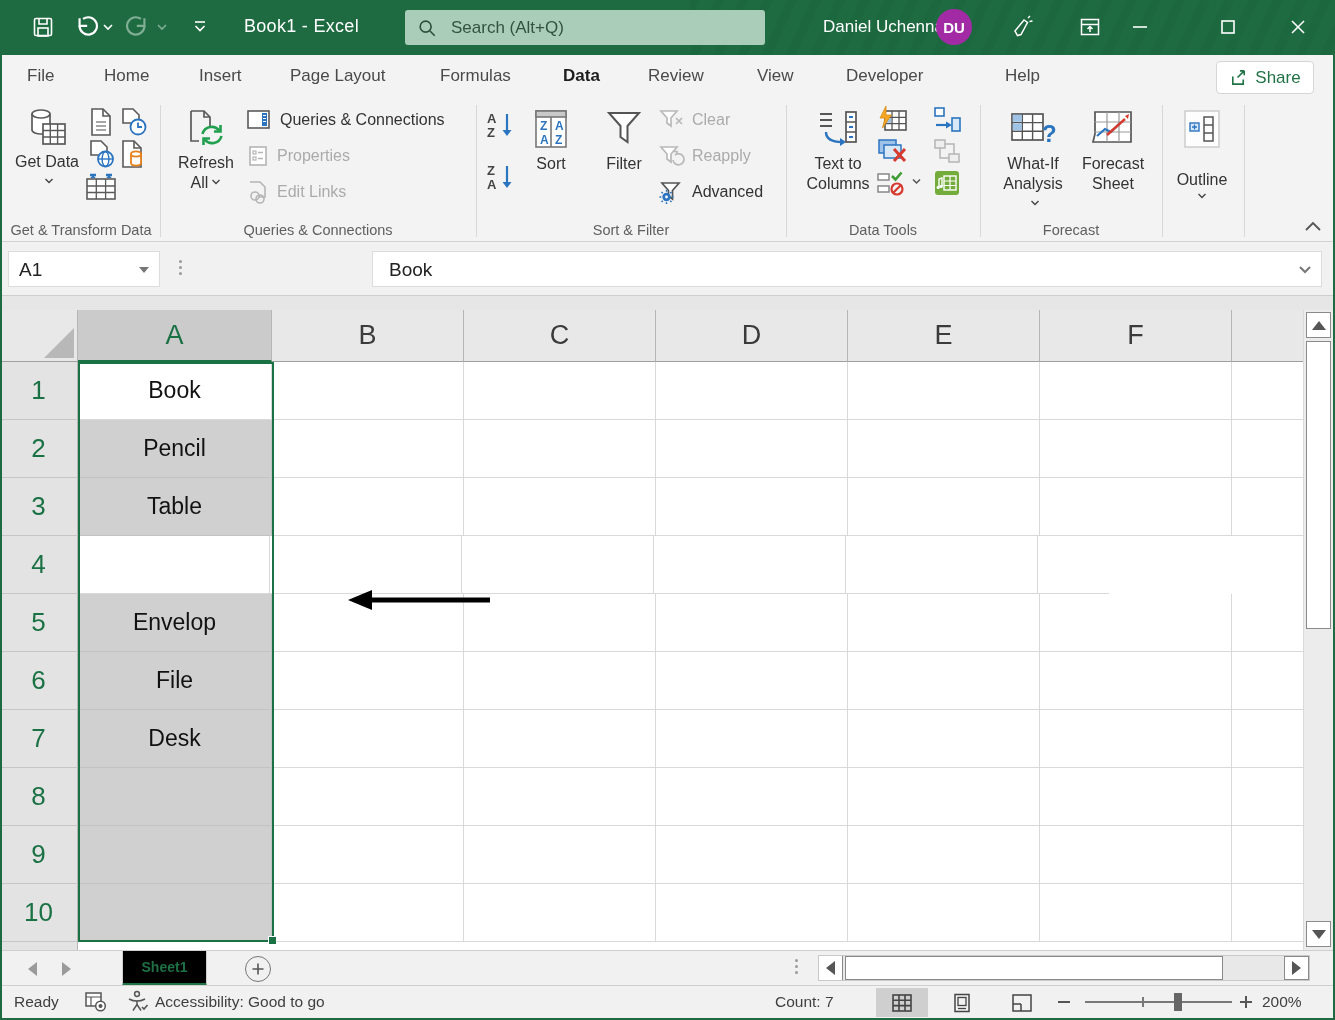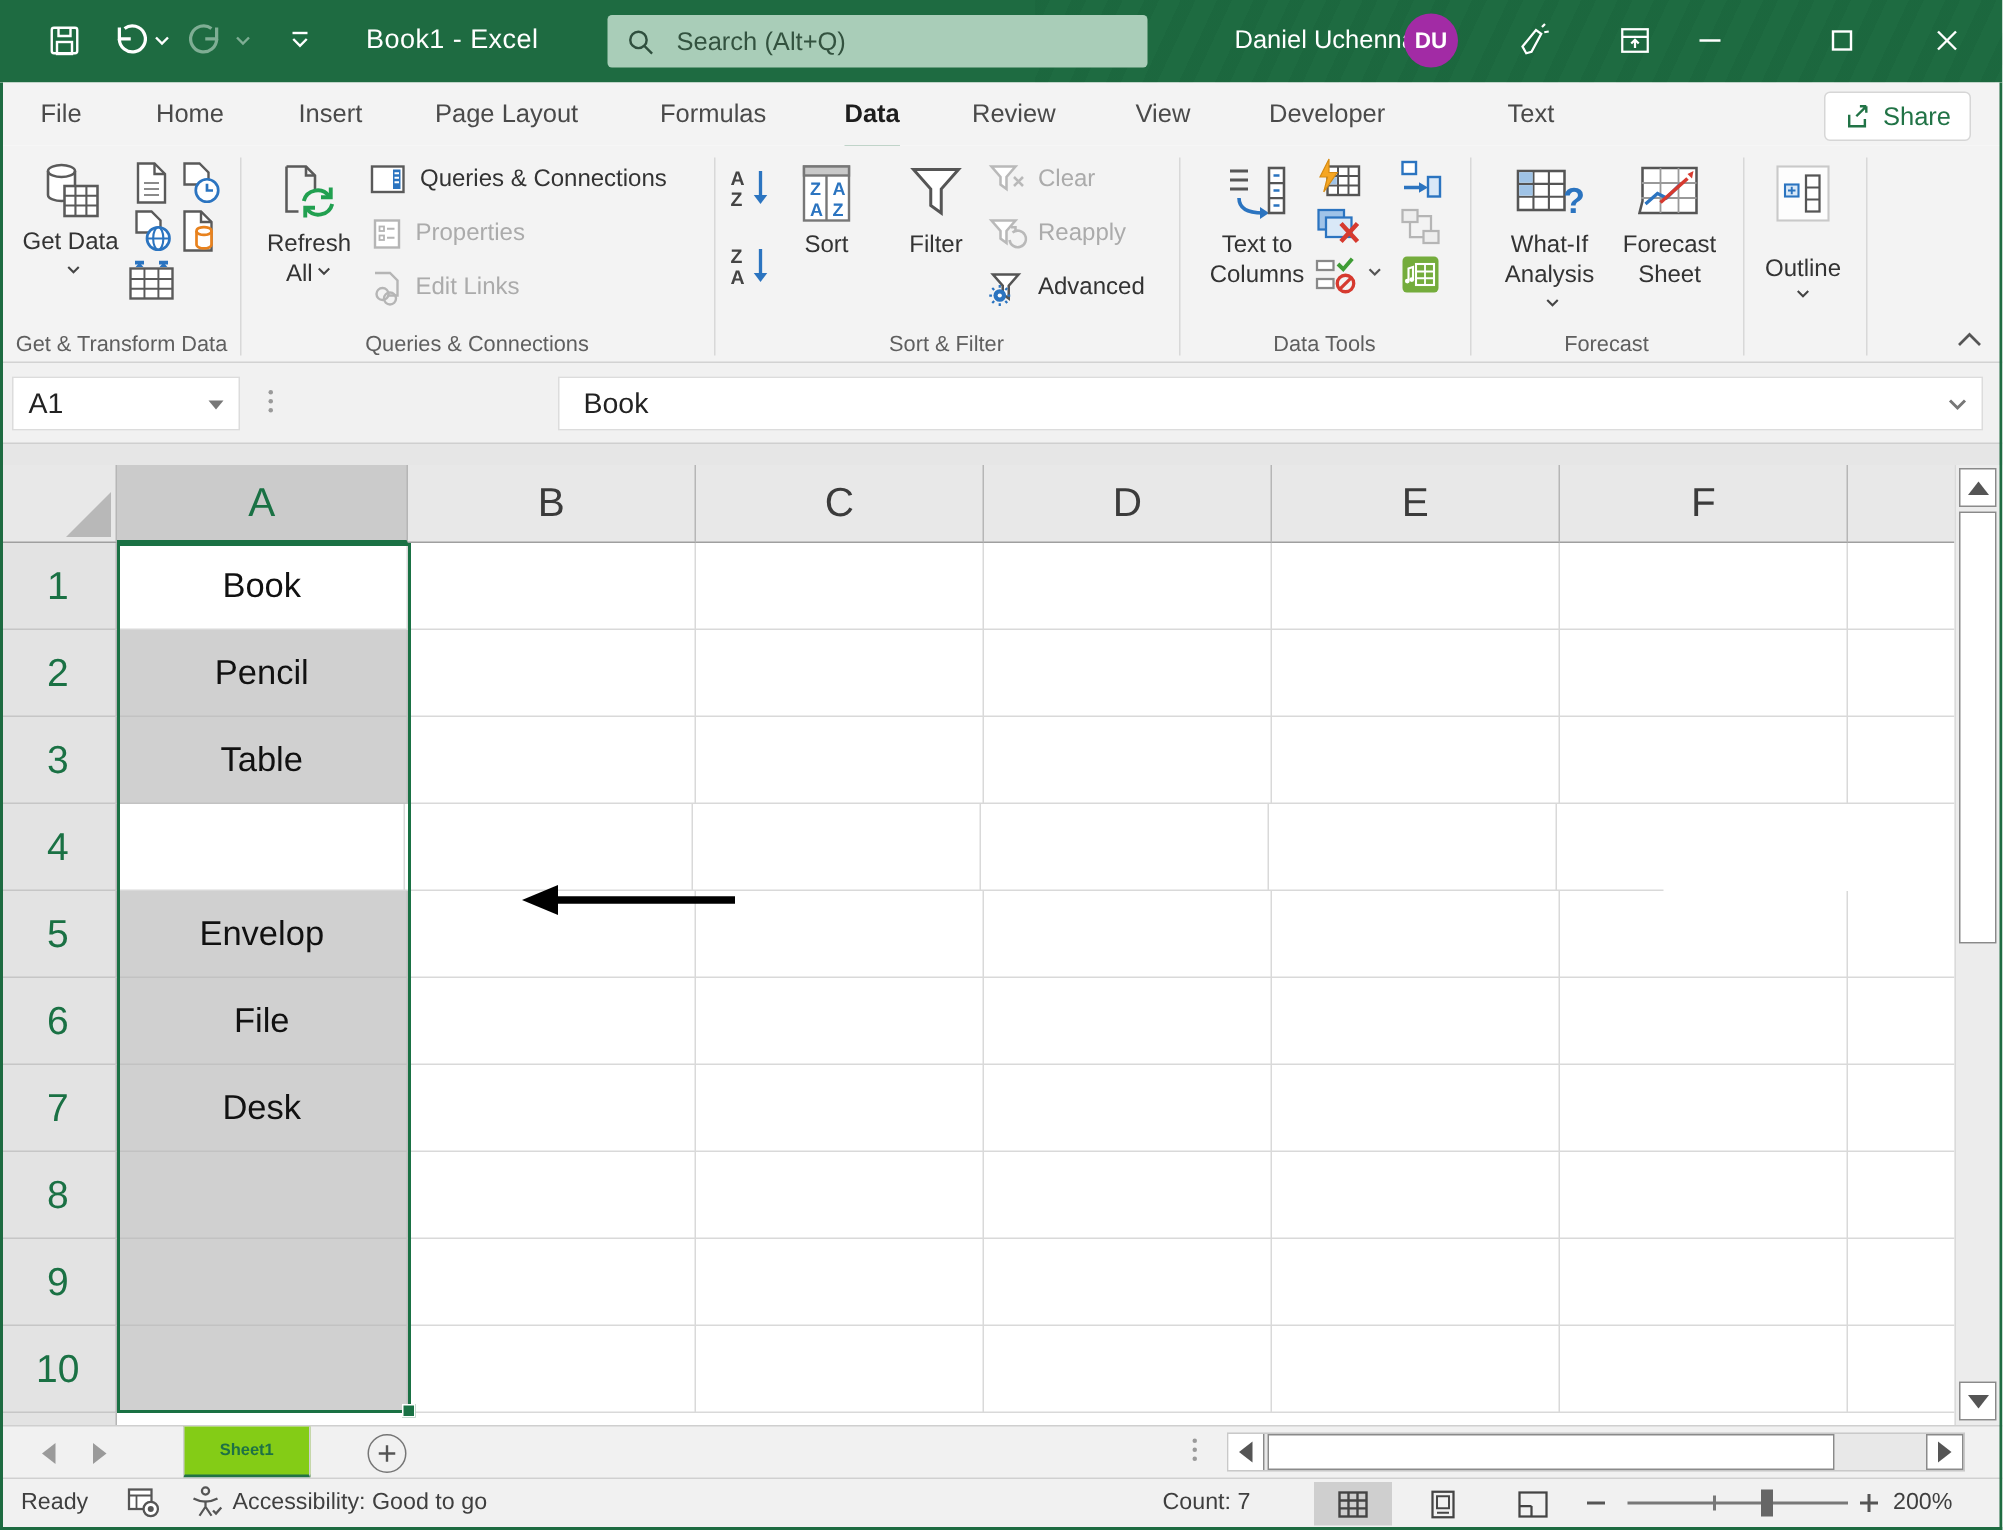--- a/index.html
+++ b/index.html
@@ -86,23 +86,23 @@
       align-items:center;justify-content:center;cursor:pointer;box-sizing:border-box;}
   .scroll-thumb{position:absolute;background:#fff;border:1px solid #8a8a8a;box-sizing:border-box;cursor:grab;}
   .tri-up{width:0;height:0;border-left:7px solid transparent;border-right:7px solid transparent;border-bottom:9px solid #555;}
   .tri-down{width:0;height:0;border-left:7px solid transparent;border-right:7px solid transparent;border-top:9px solid #555;}
   .tri-left{width:0;height:0;border-top:7px solid transparent;border-bottom:7px solid transparent;border-right:9px solid #555;}
   .tri-right{width:0;height:0;border-top:7px solid transparent;border-bottom:7px solid transparent;border-left:9px solid #555;}
   .tri-left.dim{border-right-color:#9a9a9a;} .tri-right.dim{border-left-color:#9a9a9a;}
 
   
   .tabbar{left:0;top:950px;width:1335px;height:35px;background:#f1f1f1;border-top:1px solid #cfcfcf;}
-  .sheettab{left:122px;top:0;width:85px;height:35px;background:#84cc16;border-left:1px solid #cfcfcf;
+  .sheettab{left:122px;top:0;width:85px;height:35px;background:#000000;border-left:1px solid #cfcfcf;
       border-right:1px solid #cfcfcf;border-bottom:3px solid #217346;display:flex;align-items:center;
-      justify-content:center;font-size:11px;font-weight:bold;color:#1e7145;cursor:pointer;box-sizing:border-box;text-align:right;}
+      justify-content:center;font-size:14px;font-weight:bold;color:#1e7145;cursor:pointer;box-sizing:border-box;text-align:right;}
   .addsheet{left:245px;top:5px;width:26px;height:26px;border:1px solid #767676;border-radius:50%;
       display:flex;align-items:center;justify-content:center;color:#555;cursor:pointer;box-sizing:border-box;}
 
   
   .statusbar{left:0;top:985px;width:1335px;height:33px;background:#f1f1f1;border-top:1px solid #d0d0d0;
       font-size:15.5px;color:#3f3f3f;}
   .viewbtn{position:absolute;top:2px;width:52px;height:29px;display:flex;align-items:center;
       justify-content:center;cursor:pointer;}
   .viewbtn.active{background:#cfcfcf;}
   .edge{background:#1e6b41;}
@@ -202,21 +202,21 @@
 <div class="abs tabsrow">
   <div class="rtab" style="left:27px;">File</div>
   <div class="rtab" style="left:104px;">Home</div>
   <div class="rtab" style="left:199px;">Insert</div>
   <div class="rtab" style="left:290px;">Page Layout</div>
   <div class="rtab" style="left:440px;">Formulas</div>
   <div class="rtab active" style="left:563px;">Data</div>
   <div class="rtab" style="left:648px;">Review</div>
   <div class="rtab" style="left:757px;">View</div>
   <div class="rtab" style="left:846px;">Developer</div>
-  <div class="rtab" style="left:1005px;">Text</div>
+  <div class="rtab" style="left:1005px;">Help</div>
   <div class="abs sharebtn">
     <svg width="19" height="19" viewBox="0 0 20 20">
       <path d="M4 9 v8 h11 v-5" fill="none" stroke="#217346" stroke-width="1.7"></path>
       <path d="M9 10 l7 -7 M16 3 h-4.5 M16 3 v4.5" fill="none" stroke="#217346" stroke-width="1.7"></path>
       </svg>
     <span>Share</span>
   </div>
 </div>
 
 <div class="abs ribbon">

